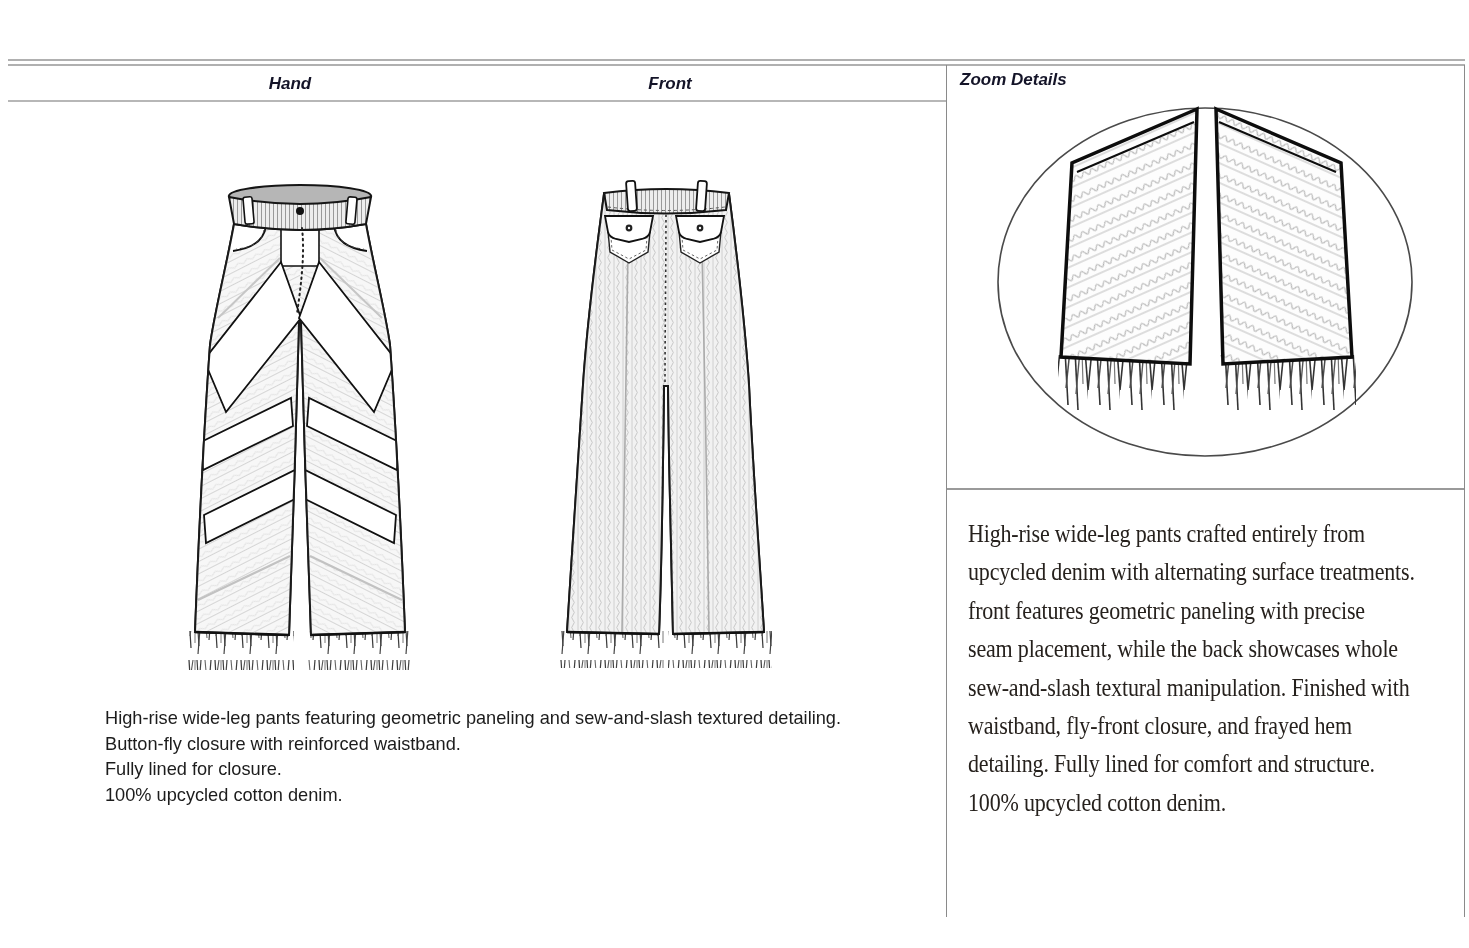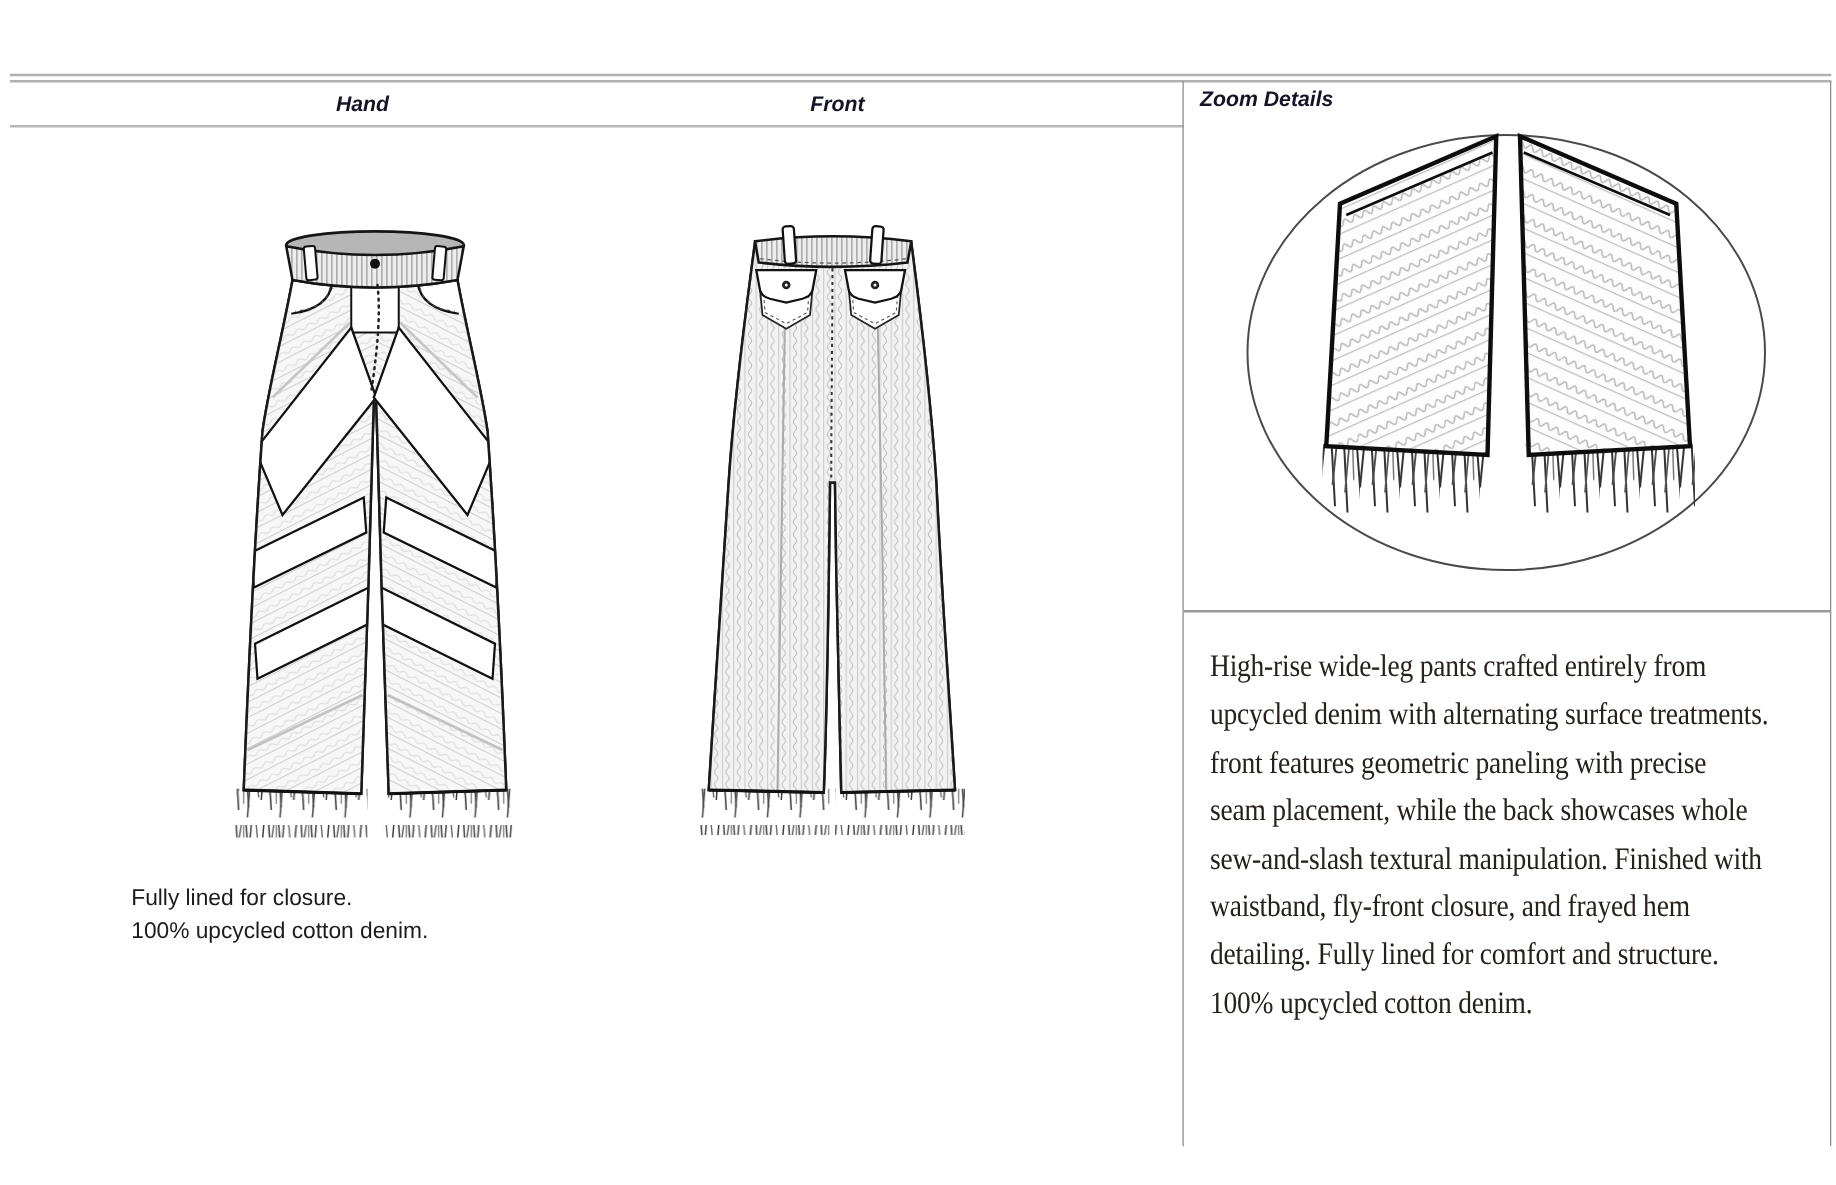--- a/index.html
+++ b/index.html
@@ -200,20 +200,22 @@
     <rect x="1220" y="355" width="136" height="64" fill="url(#fringeL)"></rect>
 
     <path d="M1197,109 L1072,163 L1061,357 L1190,364 Z" fill="url(#texZL)" stroke="#0d0d0d" stroke-width="3.5" stroke-linejoin="miter"></path>
     <path d="M1194,122 L1077,172" stroke="#0d0d0d" stroke-width="2" fill="none"></path>
 
     <path d="M1216,109 L1341,163 L1352,357 L1223,364 Z" fill="url(#texZR)" stroke="#0d0d0d" stroke-width="3.5" stroke-linejoin="miter"></path>
     <path d="M1219,122 L1336,172" stroke="#0d0d0d" stroke-width="2" fill="none"></path>
   </svg>
 
   <div class="abs desc">
+    <div>High-rise wide-leg pants featuring geometric paneling and sew-and-slash textured detailing.</div>
+    <div>Button-fly closure with reinforced waistband.</div>
     <div>Fully lined for closure.</div>
     <div>100% upcycled cotton denim.</div>
   </div>
 
   <div class="abs detail">
     <div>High-rise wide-leg pants crafted entirely from</div>
     <div>upcycled denim with alternating surface treatments.</div>
     <div>front features geometric paneling with precise</div>
     <div>seam placement, while the back showcases whole</div>
     <div>sew-and-slash textural manipulation. Finished with</div>

